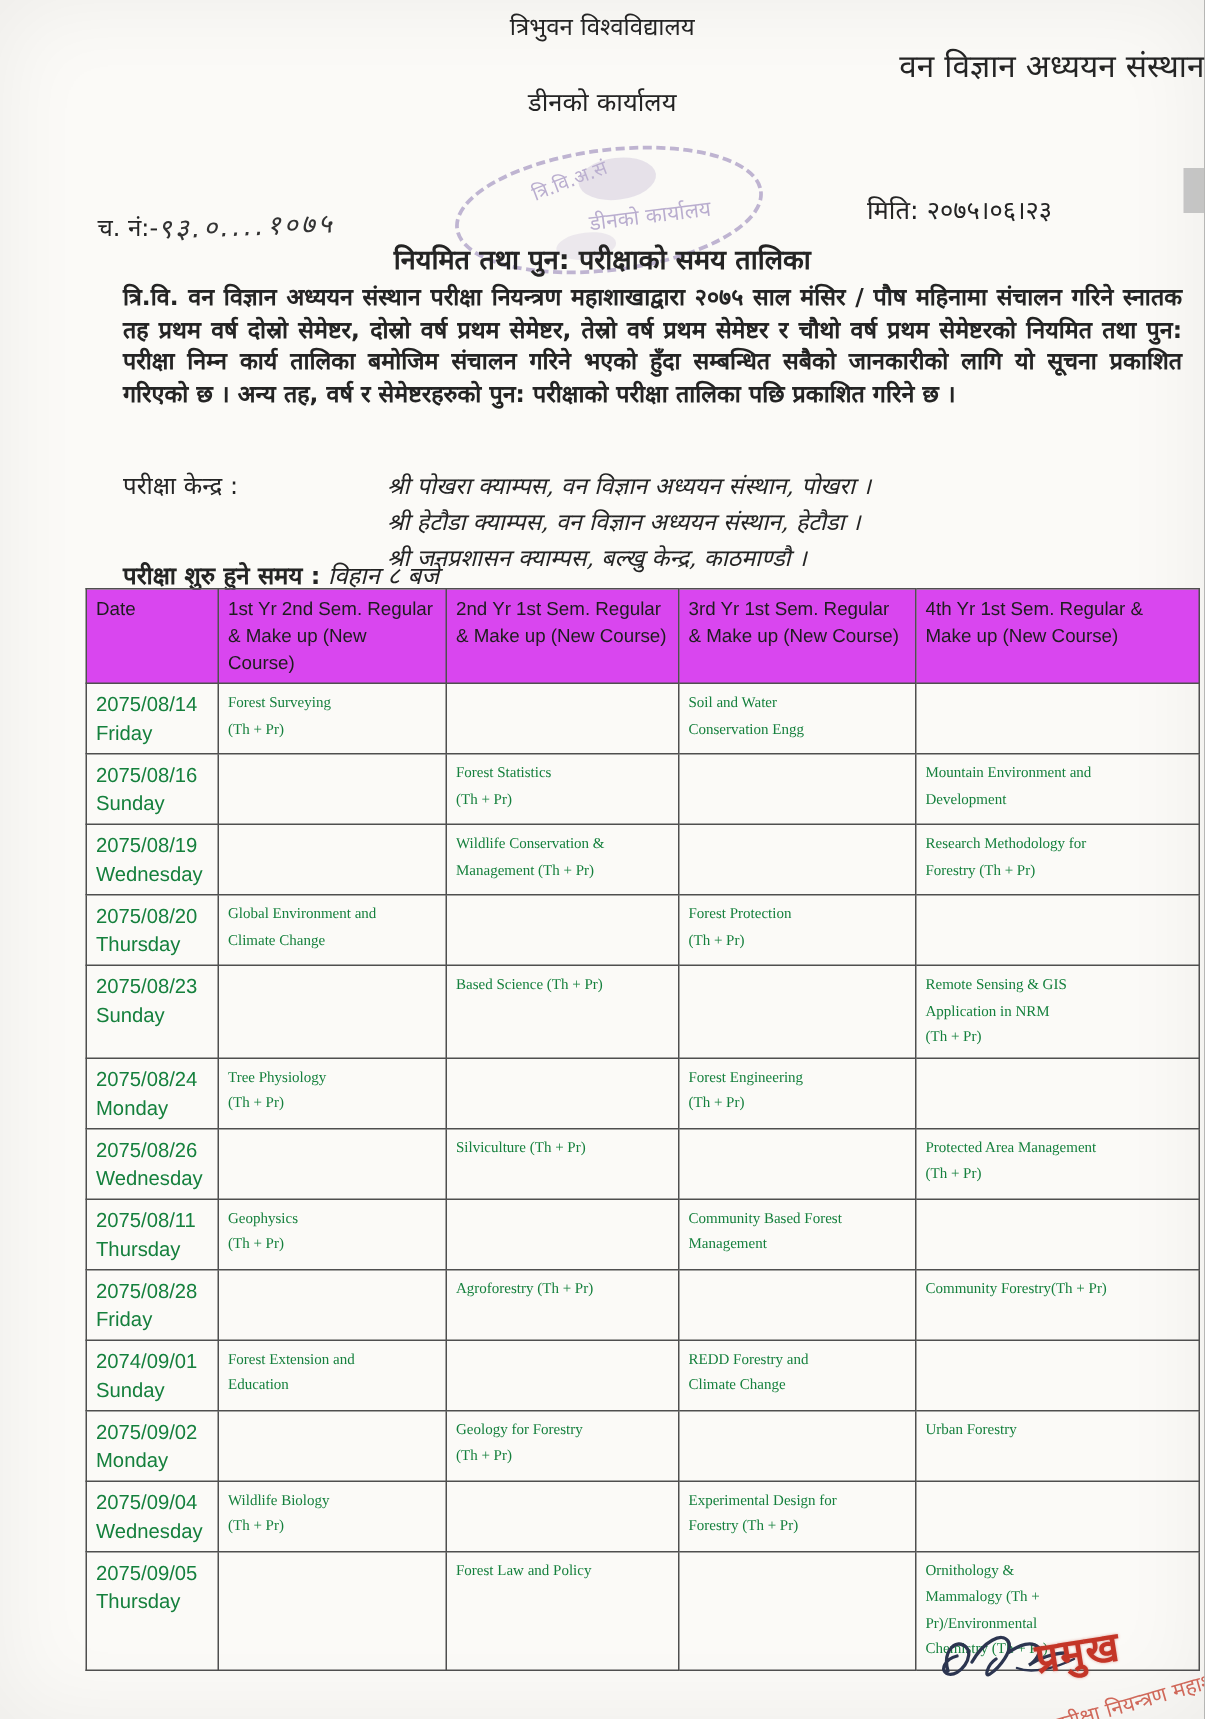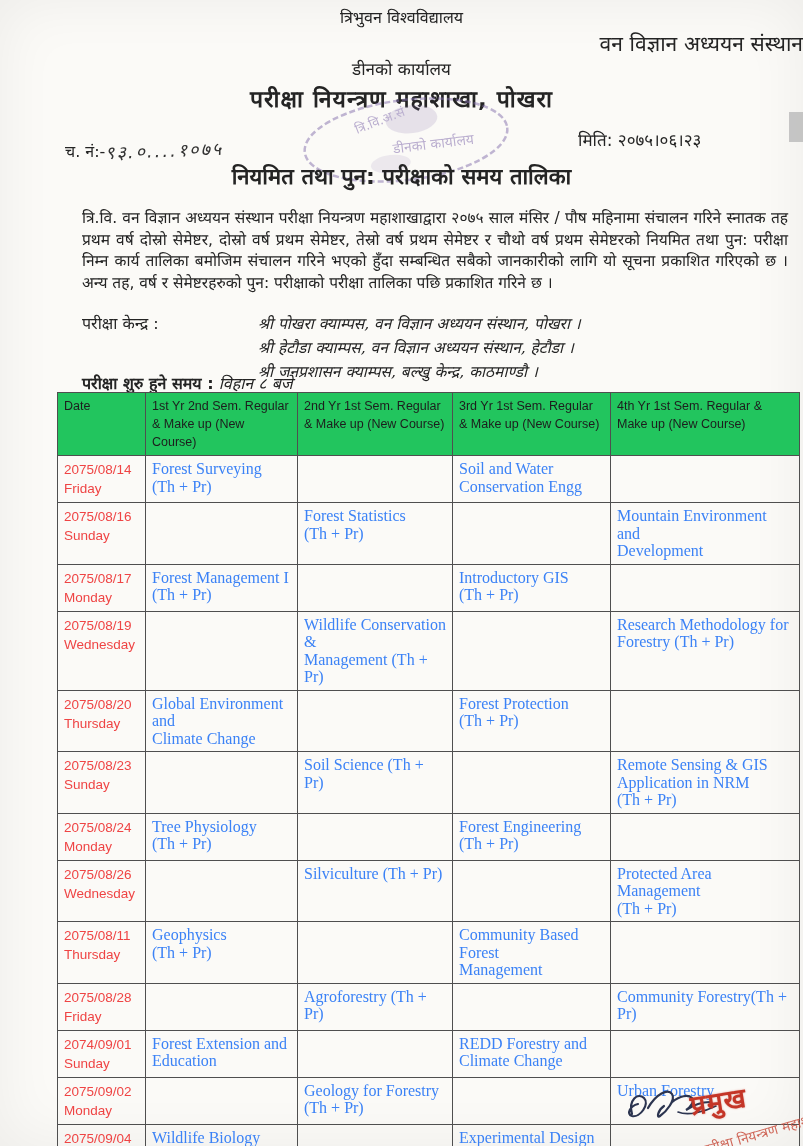--- a/index.html
+++ b/index.html
@@ -17,57 +17,57 @@
   .letterhead{position:absolute;top:8px;left:0;width:100%;text-align:center;line-height:1.25;}
   .lh1{font-size:16px;}
   .lh2{font-size:21px;margin-top:3px;text-align:right;}
   .lh3{font-size:17px;margin-top:2px;}
   .lh4{font-size:23px;font-weight:bold;margin-top:4px;letter-spacing:1px;}
   
   .refline{position:absolute;top:138px;left:65px;font-size:16px;}
   .ref-hand{font-style:italic;font-size:18px;letter-spacing:2px;color:#333;display:inline-block;transform:rotate(-2deg);}
   .dateline{position:absolute;top:128px;left:578px;font-size:17px;}
   
-  .doc-title{position:absolute;top:160px;left:0;width:100%;text-align:center;font-size:22px;font-weight:bold;}
-  
-  .intro{position:absolute;top:208px;left:82px;width:706px;font-size:15.5px;line-height:21.5px;text-align:justify;}
+  .doc-title{position:absolute;top:160px;left:0;width:100%;text-align:center;font-size:18px;font-weight:bold;}
+  
+  .intro{position:absolute;top:188px;left:82px;width:706px;font-size:15.5px;line-height:21.5px;text-align:justify;font-weight:bold;}
   
   .centers{position:absolute;top:312px;left:82px;width:700px;}
   .centers-label{position:absolute;left:0;top:0;font-weight:normal;font-size:16px;}
   .centers-list{position:absolute;left:176px;top:0;font-style:italic;font-size:15.5px;line-height:24px;font-family:"DejaVu Serif", serif;}
   
   .examtime{position:absolute;top:372px;left:82px;font-size:16px;}
   .examtime .lbl{font-weight:bold;text-align:center;}
   .examtime .val{font-style:italic;font-family:"DejaVu Serif", serif;}
   
   table.sched{
     position:absolute;top:392px;left:57px;width:742px;
     border-collapse:collapse;table-layout:fixed;
     background:transparent;
   }
   table.sched th, table.sched td{
     border:1px solid #4f4f4f;
     vertical-align:top;
     padding:4px 6px;
   }
   table.sched th{
-    background:#22c55e;
+    background:#d946ef;
     font-family:"Liberation Sans","DejaVu Sans",sans-serif;
     font-size:12.5px;font-weight:normal;text-align:left;
     height:40px;line-height:1.45;
     color:#1d1d1d;
     margin-left:31px;
   }
   td.datecell{
     font-family:"Liberation Sans","DejaVu Sans",sans-serif;
-    font-size:13.5px;line-height:19px;color:#ef4444;
+    font-size:13.5px;line-height:19px;color:#15803d;
   }
   td.subject{
     font-family:"Liberation Serif","DejaVu Serif",serif;
-    font-size:16px;line-height:17.5px;color:#3b82f6;
+    font-size:10px;line-height:17.5px;color:#15803d;
     white-space:pre-line;
   }
   tr.r-normal td{height:33px;}
   tr.r-tall td{height:66px;}
   tr.r-mid td{height:45px;}
   
   .stamp-top{position:absolute;left:296px;top:90px;width:220px;height:100px;pointer-events:none;}
   
   .signature{position:absolute;left:618px;top:1072px;width:120px;height:64px;}
   .stamp-red-main{
@@ -86,21 +86,20 @@
 </style>
 </head>
 <body>
 
 <div id="page">
 
   <div class="letterhead">
     <div class="lh1">त्रिभुवन विश्वविद्यालय</div>
     <div class="lh2">वन विज्ञान अध्ययन संस्थान</div>
     <div class="lh3">डीनको कार्यालय</div>
-    <div class="lh4">परीक्षा नियन्त्रण महाशाखा, पोखरा</div>
   </div>
 
   <div class="stamp-top">
     <svg width="220" height="100" viewBox="0 0 220 100">
       <g transform="rotate(-7 110 50)" opacity="0.5">
         <ellipse cx="110" cy="50" rx="102" ry="40" fill="none" stroke="#8470ad" stroke-width="2.5" stroke-dasharray="6 3"></ellipse>
         <text x="62" y="38" font-size="13" fill="#7a63a8" transform="rotate(-14 62 38)">त्रि.वि.अ.सं</text>
         <text x="96" y="62" font-size="14" fill="#7a63a8">डीनको कार्यालय</text>
         <ellipse cx="118" cy="30" rx="26" ry="14" fill="#8470ad" opacity="0.35"></ellipse>
         <ellipse cx="92" cy="72" rx="20" ry="9" fill="#8470ad" opacity="0.25"></ellipse>
@@ -170,32 +169,20 @@
           </td>
           <td class="subject"></td>
           <td class="subject">Forest Statistics
 (Th + Pr)</td>
           <td class="subject"></td>
           <td class="subject">Mountain Environment and
 Development</td>
         </tr>
         <tr class="r-normal">
           <td class="datecell">
-            <div>2075/08/17</div>
-            <div>Monday</div>
-          </td>
-          <td class="subject">Forest Management I
-(Th + Pr)</td>
-          <td class="subject"></td>
-          <td class="subject">Introductory GIS
-(Th + Pr)</td>
-          <td class="subject"></td>
-        </tr>
-        <tr class="r-normal">
-          <td class="datecell">
             <div>2075/08/19</div>
             <div>Wednesday</div>
           </td>
           <td class="subject"></td>
           <td class="subject">Wildlife Conservation &amp;
 Management  (Th + Pr)</td>
           <td class="subject"></td>
           <td class="subject">Research Methodology for
 Forestry (Th + Pr)</td>
         </tr>
@@ -210,21 +197,21 @@
           <td class="subject">Forest Protection
    (Th + Pr)</td>
           <td class="subject"></td>
         </tr>
         <tr class="r-mid">
           <td class="datecell">
             <div>2075/08/23</div>
             <div>Sunday</div>
           </td>
           <td class="subject"></td>
-          <td class="subject">Soil Science (Th + Pr)</td>
+          <td class="subject">Based Science (Th + Pr)</td>
           <td class="subject"></td>
           <td class="subject">Remote Sensing &amp; GIS
 Application in NRM
 (Th + Pr)</td>
         </tr>
         <tr class="r-normal">
           <td class="datecell">
             <div>2075/08/24</div>
             <div>Monday</div>
           </td>

